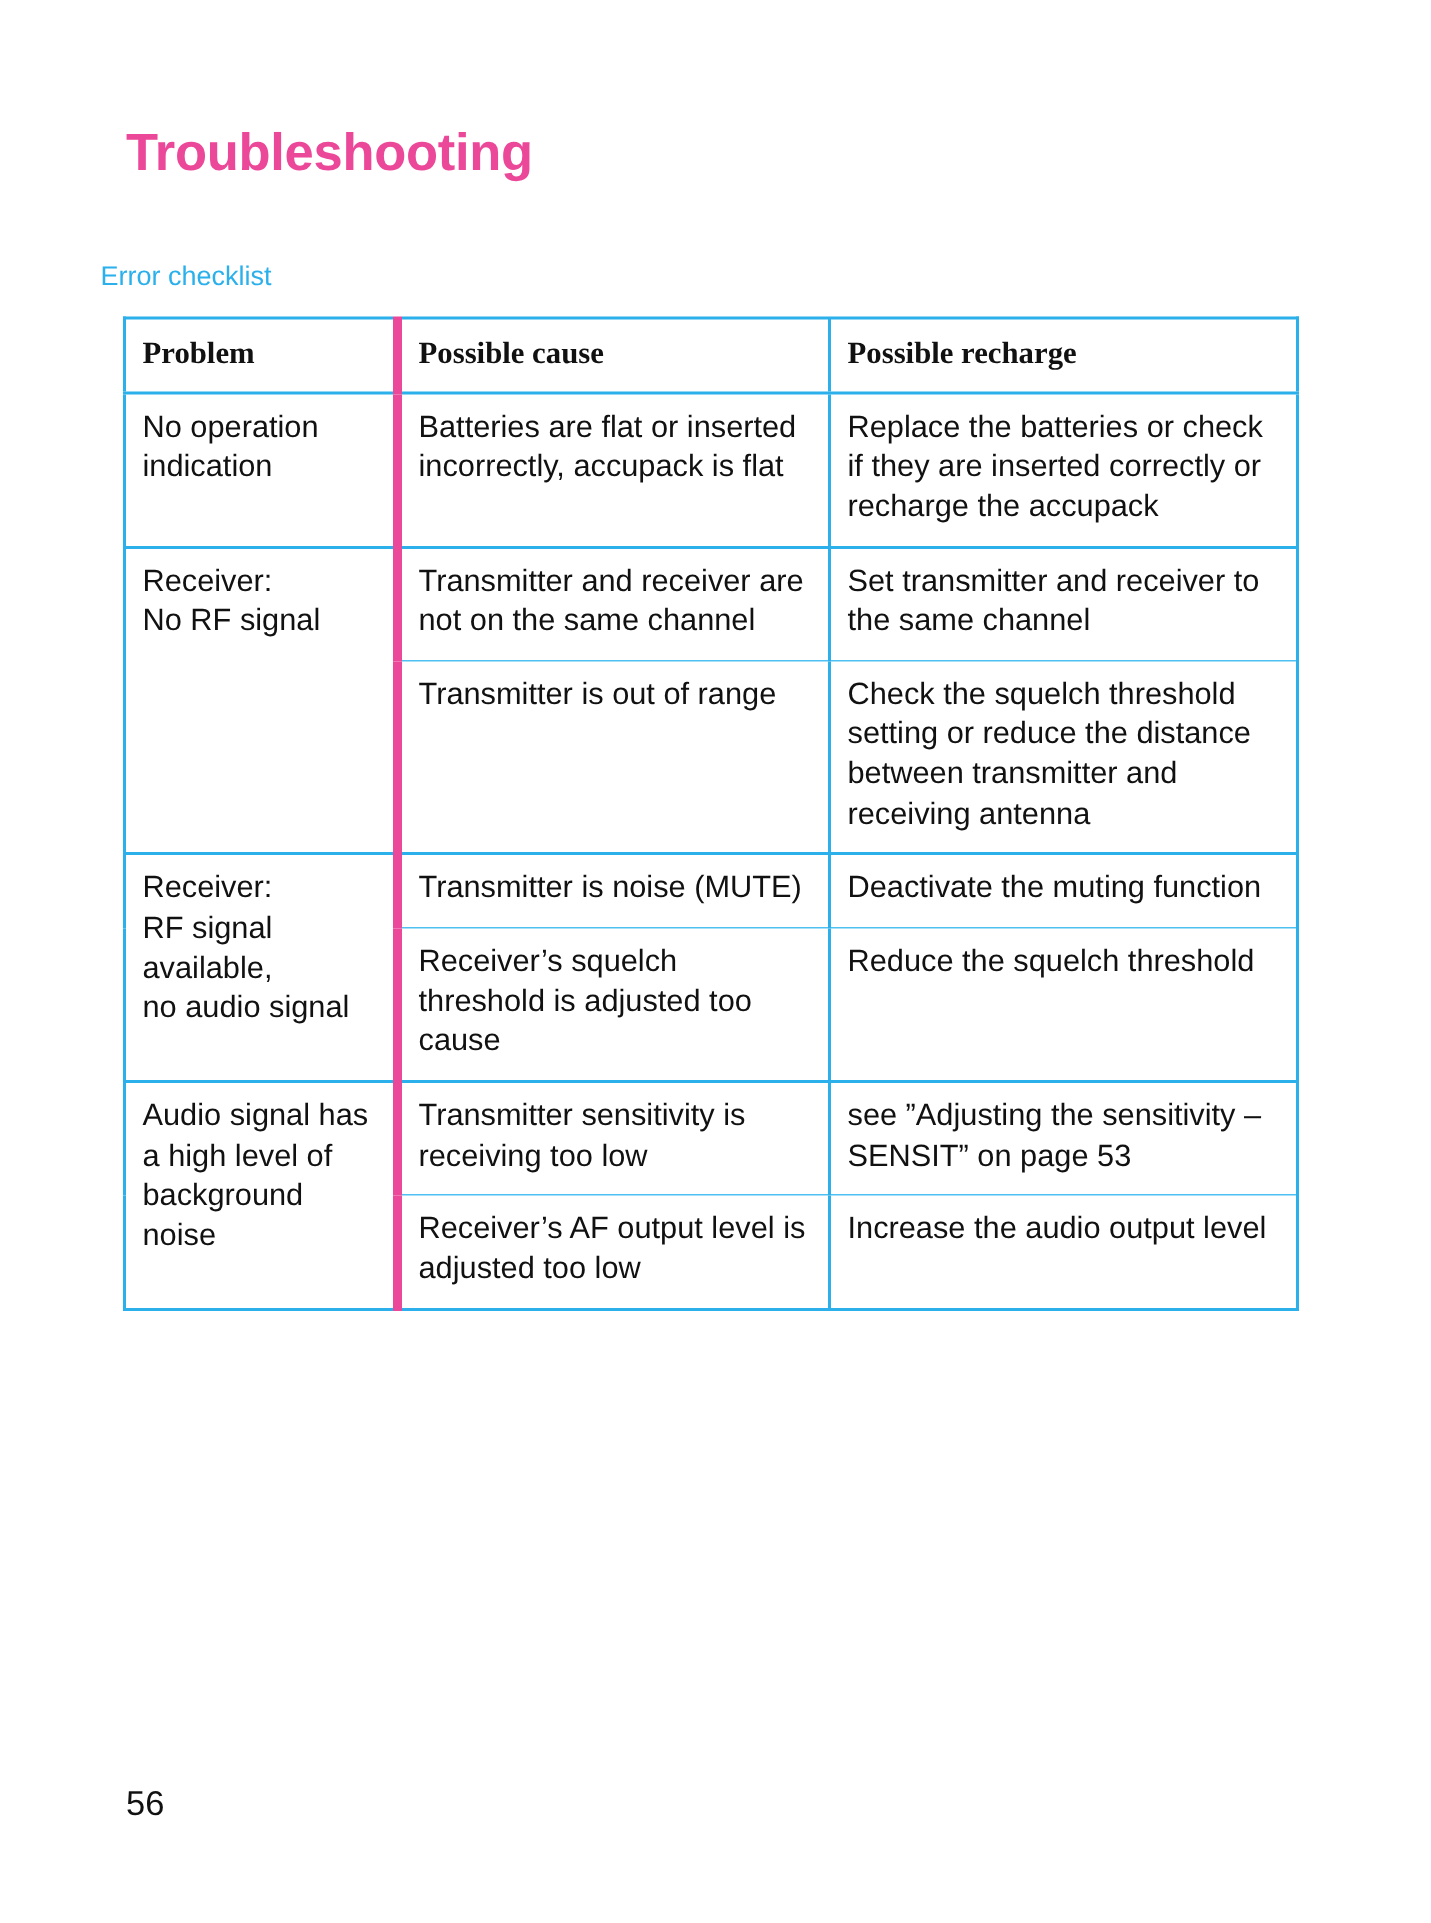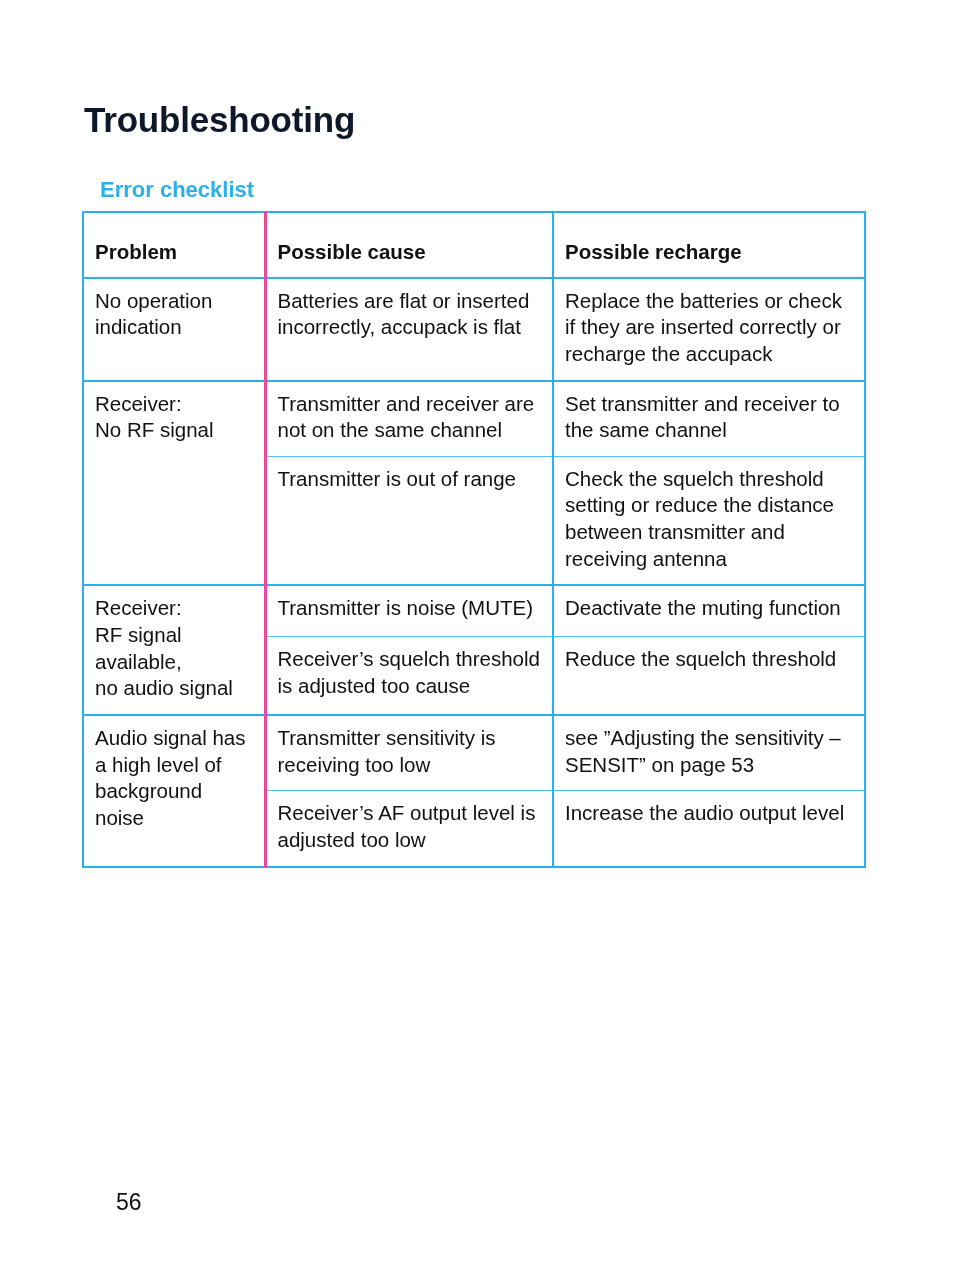--- a/index.html
+++ b/index.html
@@ -23,35 +23,35 @@
     left: 0; top: 0;
     width: 954px;
     height: 1282px;
     box-sizing: border-box;
   }
 
   
   .page-title {
     position: absolute;
     left: 84px;
-    top: 78px;
+    top: 60px;
     font-size: 35px;
     font-weight: 600;
     letter-spacing: -0.2px;
-    color: #0f172a;
+    color: #ec4899;
     line-height: 1.1;
     white-space: nowrap;
   }
 
   .section-title {
     position: absolute;
-    left: 100px;
+    left: 67px;
     top: 160px;
-    font-size: 22px;
-    font-weight: 700;
+    font-size: 18px;
+    font-weight: 400;
     color: #2BB0EC;
     line-height: 1.1;
     white-space: nowrap;
   }
 
   
   .table-wrap {
     position: absolute;
     left: 82px;
     top: 211px;
@@ -77,29 +77,30 @@
     font-size: 20.5px;
     line-height: 1.30;
     color: #111111;
     font-weight: 400;
     box-sizing: border-box;
   }
 
   
   table.errors thead th {
     font-weight: 600;
-    padding-top: 26px;
+    padding-top: 10px;
     padding-bottom: 11px;
     border-bottom: 2px solid #2BB0EC;
+    font-family: Liberation Serif, serif;
   }
 
   
   table.errors th.sep-thin,
   table.errors td.sep-thin {
-    border-left: 3px solid #ec4899;
+    border-left: 6px solid #ec4899;
   }
   table.errors th.sep-thick,
   table.errors td.sep-thick {
     border-left: 2px solid #2BB0EC;
   }
 
   
   table.errors tr.group-start > td,
   table.errors tr.group-start > th {
     border-top: 2px solid #2BB0EC;
@@ -117,21 +118,20 @@
 
   
   .folio {
     position: absolute;
     left: 84px;
     top: 1191px;
     font-size: 23px;
     font-weight: 400;
     color: #111111;
     line-height: 1;
-    margin-left: 32px;
   }
 </style>
 </head>
 <body>
 
 <div class="page">
 
   <h1 class="page-title">Troubleshooting</h1>
 
   <h2 class="section-title">Error checklist</h2>

